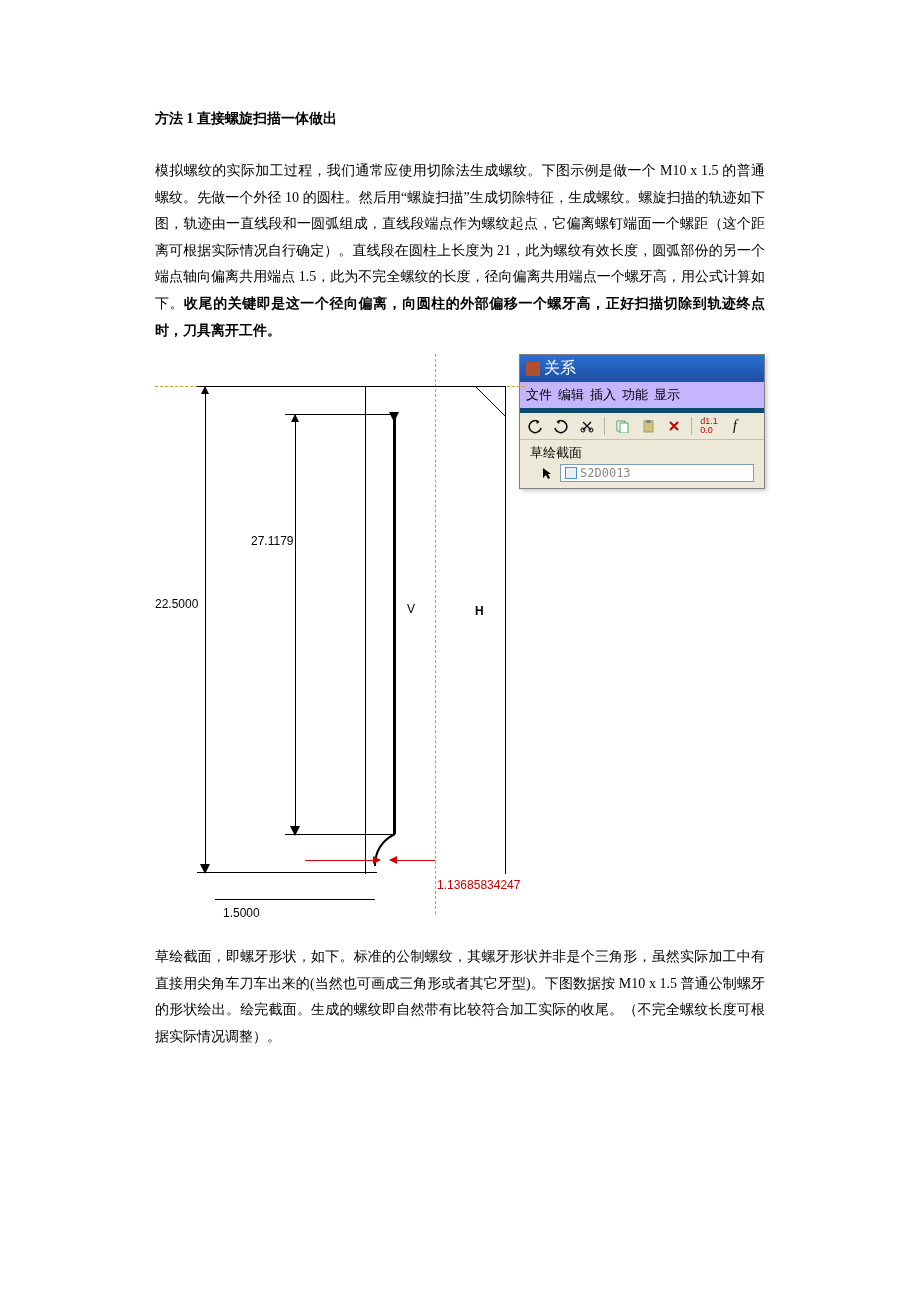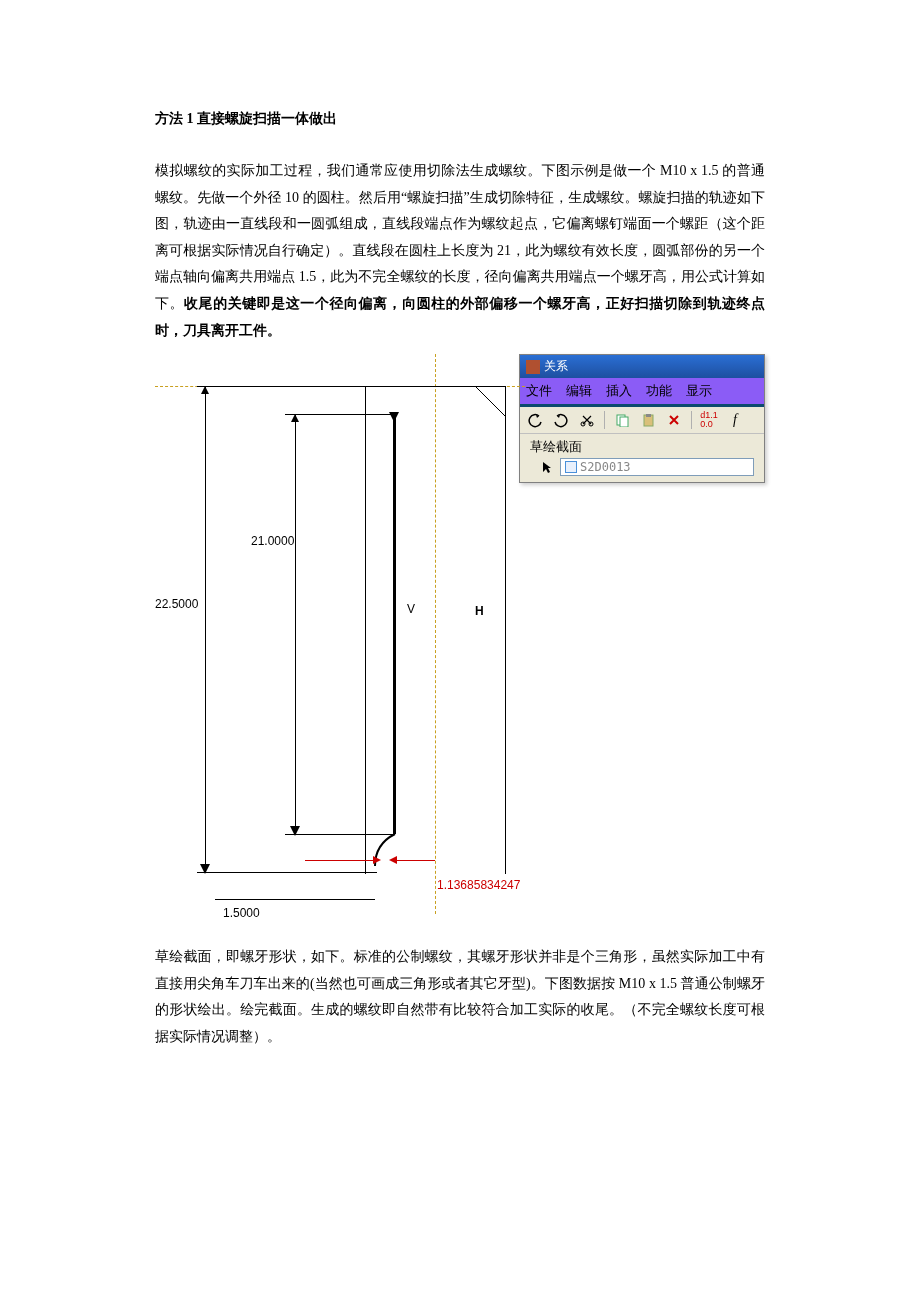--- a/index.html
+++ b/index.html
@@ -43,29 +43,29 @@
     font-size: 13px;
     box-shadow: 2px 2px 4px rgba(0,0,0,0.2);
   }
   .panel-title {
     background: linear-gradient(to bottom, #2a6fd4, #1e4fa0);
     color: #fff;
     padding: 3px 6px;
     display: flex;
     align-items: center;
     gap: 4px;
-    font-size: 12px;
+    font-size: 16px;
   }
   .panel-title .ticon { width:14px; height:14px; background:#b05030; display:inline-block; }
   .menubar {
     display: flex;
     padding: 4px 6px;
-    gap: 14px;
-    border-bottom: 3px solid #0c4a6e;
-    background: #8b5cf6;
+    gap: 6px;
+    border-bottom: 5px solid #0c4a6e;
+    background: #c4b5fd;
   }
   .menubar span { cursor: default; }
   .toolbar {
     display: flex;
     align-items: center;
     padding: 4px 6px;
     gap: 8px;
     border-bottom: 1px solid #c0c0c0;
     background: #ece9d8;
   }
@@ -148,21 +148,21 @@
       <div class="arrow-down" style="left:45px;top:510px;"></div>
       <div class="solid" style="left:42px;top:32px;width:170px;height:1px;"></div>
       <div class="solid" style="left:42px;top:518px;width:180px;height:1px;"></div>
       <div class="dimtxt" style="left:0px;top:243px;">22.5000</div>
 
       <div class="solid" style="left:140px;top:60px;width:1px;height:420px;"></div>
       <div class="arrow-up" style="left:136px;top:60px;"></div>
       <div class="arrow-down" style="left:135px;top:472px;"></div>
       <div class="solid" style="left:130px;top:60px;width:110px;height:1px;"></div>
       <div class="solid" style="left:130px;top:480px;width:110px;height:1px;"></div>
-      <div class="dimtxt" style="left:96px;top:180px;">21.0000</div>
+      <div class="dimtxt" style="left:96px;top:180px;">27.1179</div>
 
       <div class="solid" style="left:60px;top:545px;width:160px;height:1px;"></div>
       <div class="dimtxt" style="left:68px;top:552px;">1.5000</div>
 
       <div class="redline" style="left:150px;top:506px;width:70px;height:1px;"></div>
       <div class="arrow-right-r" style="left:218px;top:502px;"></div>
       <div class="redline" style="left:240px;top:506px;width:40px;height:1px;"></div>
       <div class="arrow-left-r" style="left:234px;top:502px;"></div>
       <div class="dimtxt redtxt" style="left:282px;top:524px;">1.13685834247</div>
     </div>

